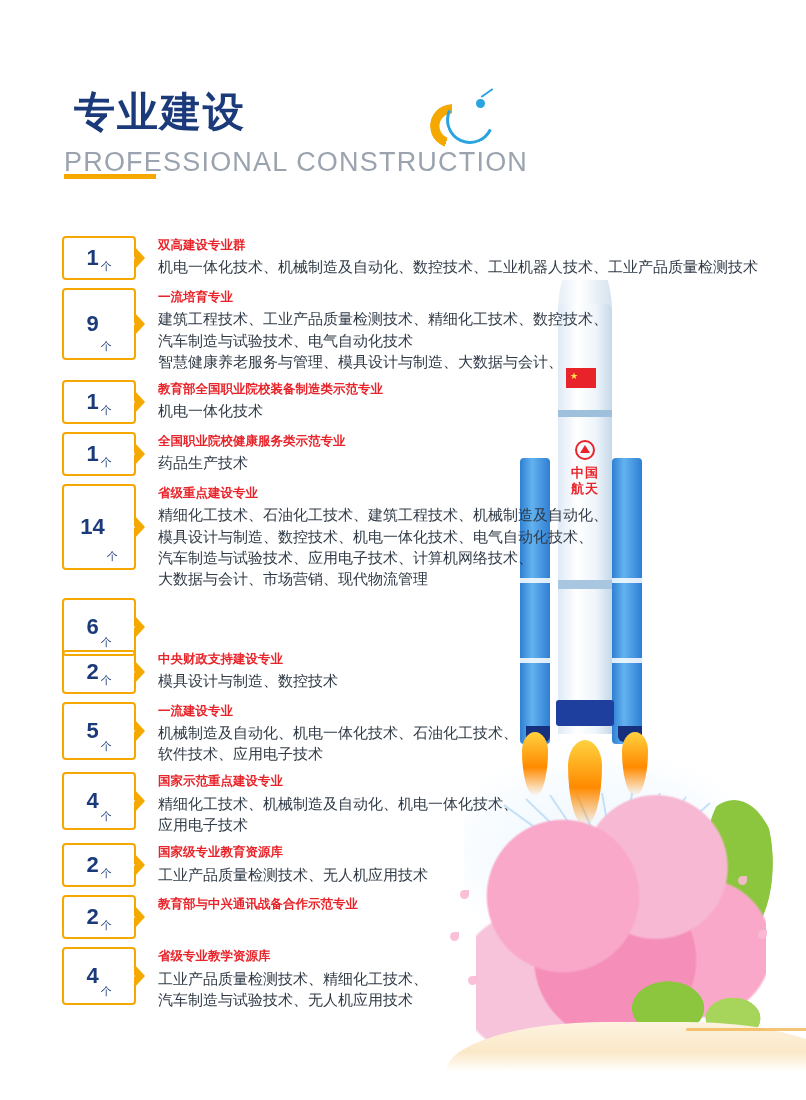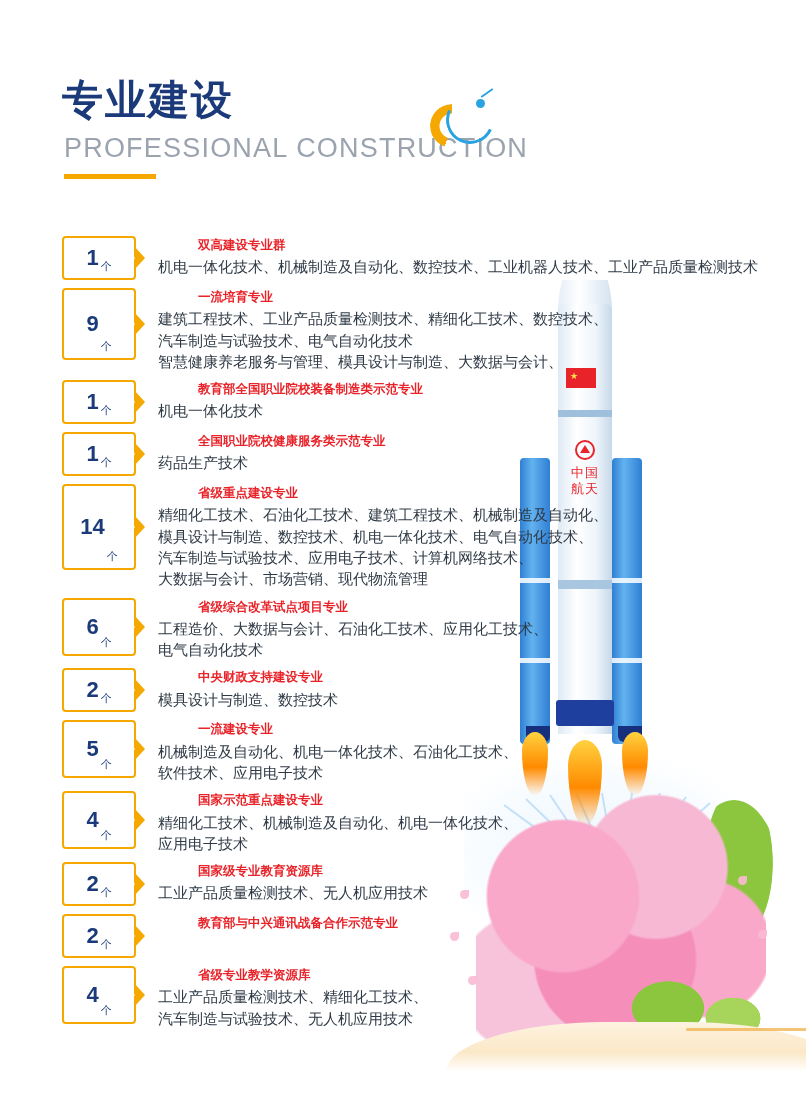--- a/index.html
+++ b/index.html
@@ -21,21 +21,21 @@
     left: 62px;
     top: 78px;
     width: 560px;
   }
   #title-cn {
     font-size: 41px;
     font-weight: bold;
     color: #1b3a7a;
     letter-spacing: 2px;
     line-height: 1.1;
-    margin: 0;
+    margin: 12px;
   }
   #title-en {
     font-size: 27px;
     color: #9aa3ae;
     letter-spacing: 1.2px;
     margin: 10px 0 0 2px;
     font-weight: 400;
     white-space: nowrap;
   }
   #title-underline {
@@ -127,21 +127,21 @@
     line-height: 9px;
   }
   #rk-band1 { left: 172px; top: 130px; width: 54px; height: 7px; background: #9fc0dc; }
   #rk-band2 { left: 172px; top: 300px; width: 54px; height: 9px; background: #a9c6e0; }
   #rk-logo {
     left: 178px; top: 160px;
     width: 42px;
     text-align: center;
     color: #e8242a;
     font-size: 13px;
-    font-weight: normal;
+    font-weight: bold;
     line-height: 1.22;
     letter-spacing: 1px;
   }
   #rk-logo .ring {
     width: 16px; height: 16px;
     border: 2px solid #e8242a;
     border-radius: 50%;
     margin: 0 auto 5px auto;
     position: relative;
   }
@@ -331,21 +331,20 @@
   .entry-text {
     margin-left: 96px;
     padding-top: 1px;
   }
   .entry-title {
     color: #e8242a;
     font-size: 12.5px;
     font-weight: bold;
     line-height: 1.3;
     margin-bottom: 3px;
-    margin-left: 40px;
   }
   .entry-desc {
     color: #2f3a46;
     font-size: 15px;
     line-height: 1.42;
   }
   .entry-desc div { white-space: nowrap; }
 
   
   .entry.t2 .tag { height: 58px; }
@@ -515,27 +514,20 @@
     </div>
   </div>
 
   <div class="entry t2">
     <div class="tag">
       <span class="num">6</span>
       <span class="unit">个</span>
     </div>
     <div class="chev"></div>
     <div class="chev2"></div>
-    <div class="entry-text">
-      <div class="entry-title">省级综合改革试点项目专业</div>
-      <div class="entry-desc">
-        <div>工程造价、大数据与会计、石油化工技术、应用化工技术、</div>
-        <div>电气自动化技术</div>
-      </div>
-    </div>
   </div>
 
   <div class="entry">
     <div class="tag">
       <span class="num">2</span>
       <span class="unit">个</span>
     </div>
     <div class="chev"></div>
     <div class="chev2"></div>
     <div class="entry-text">

